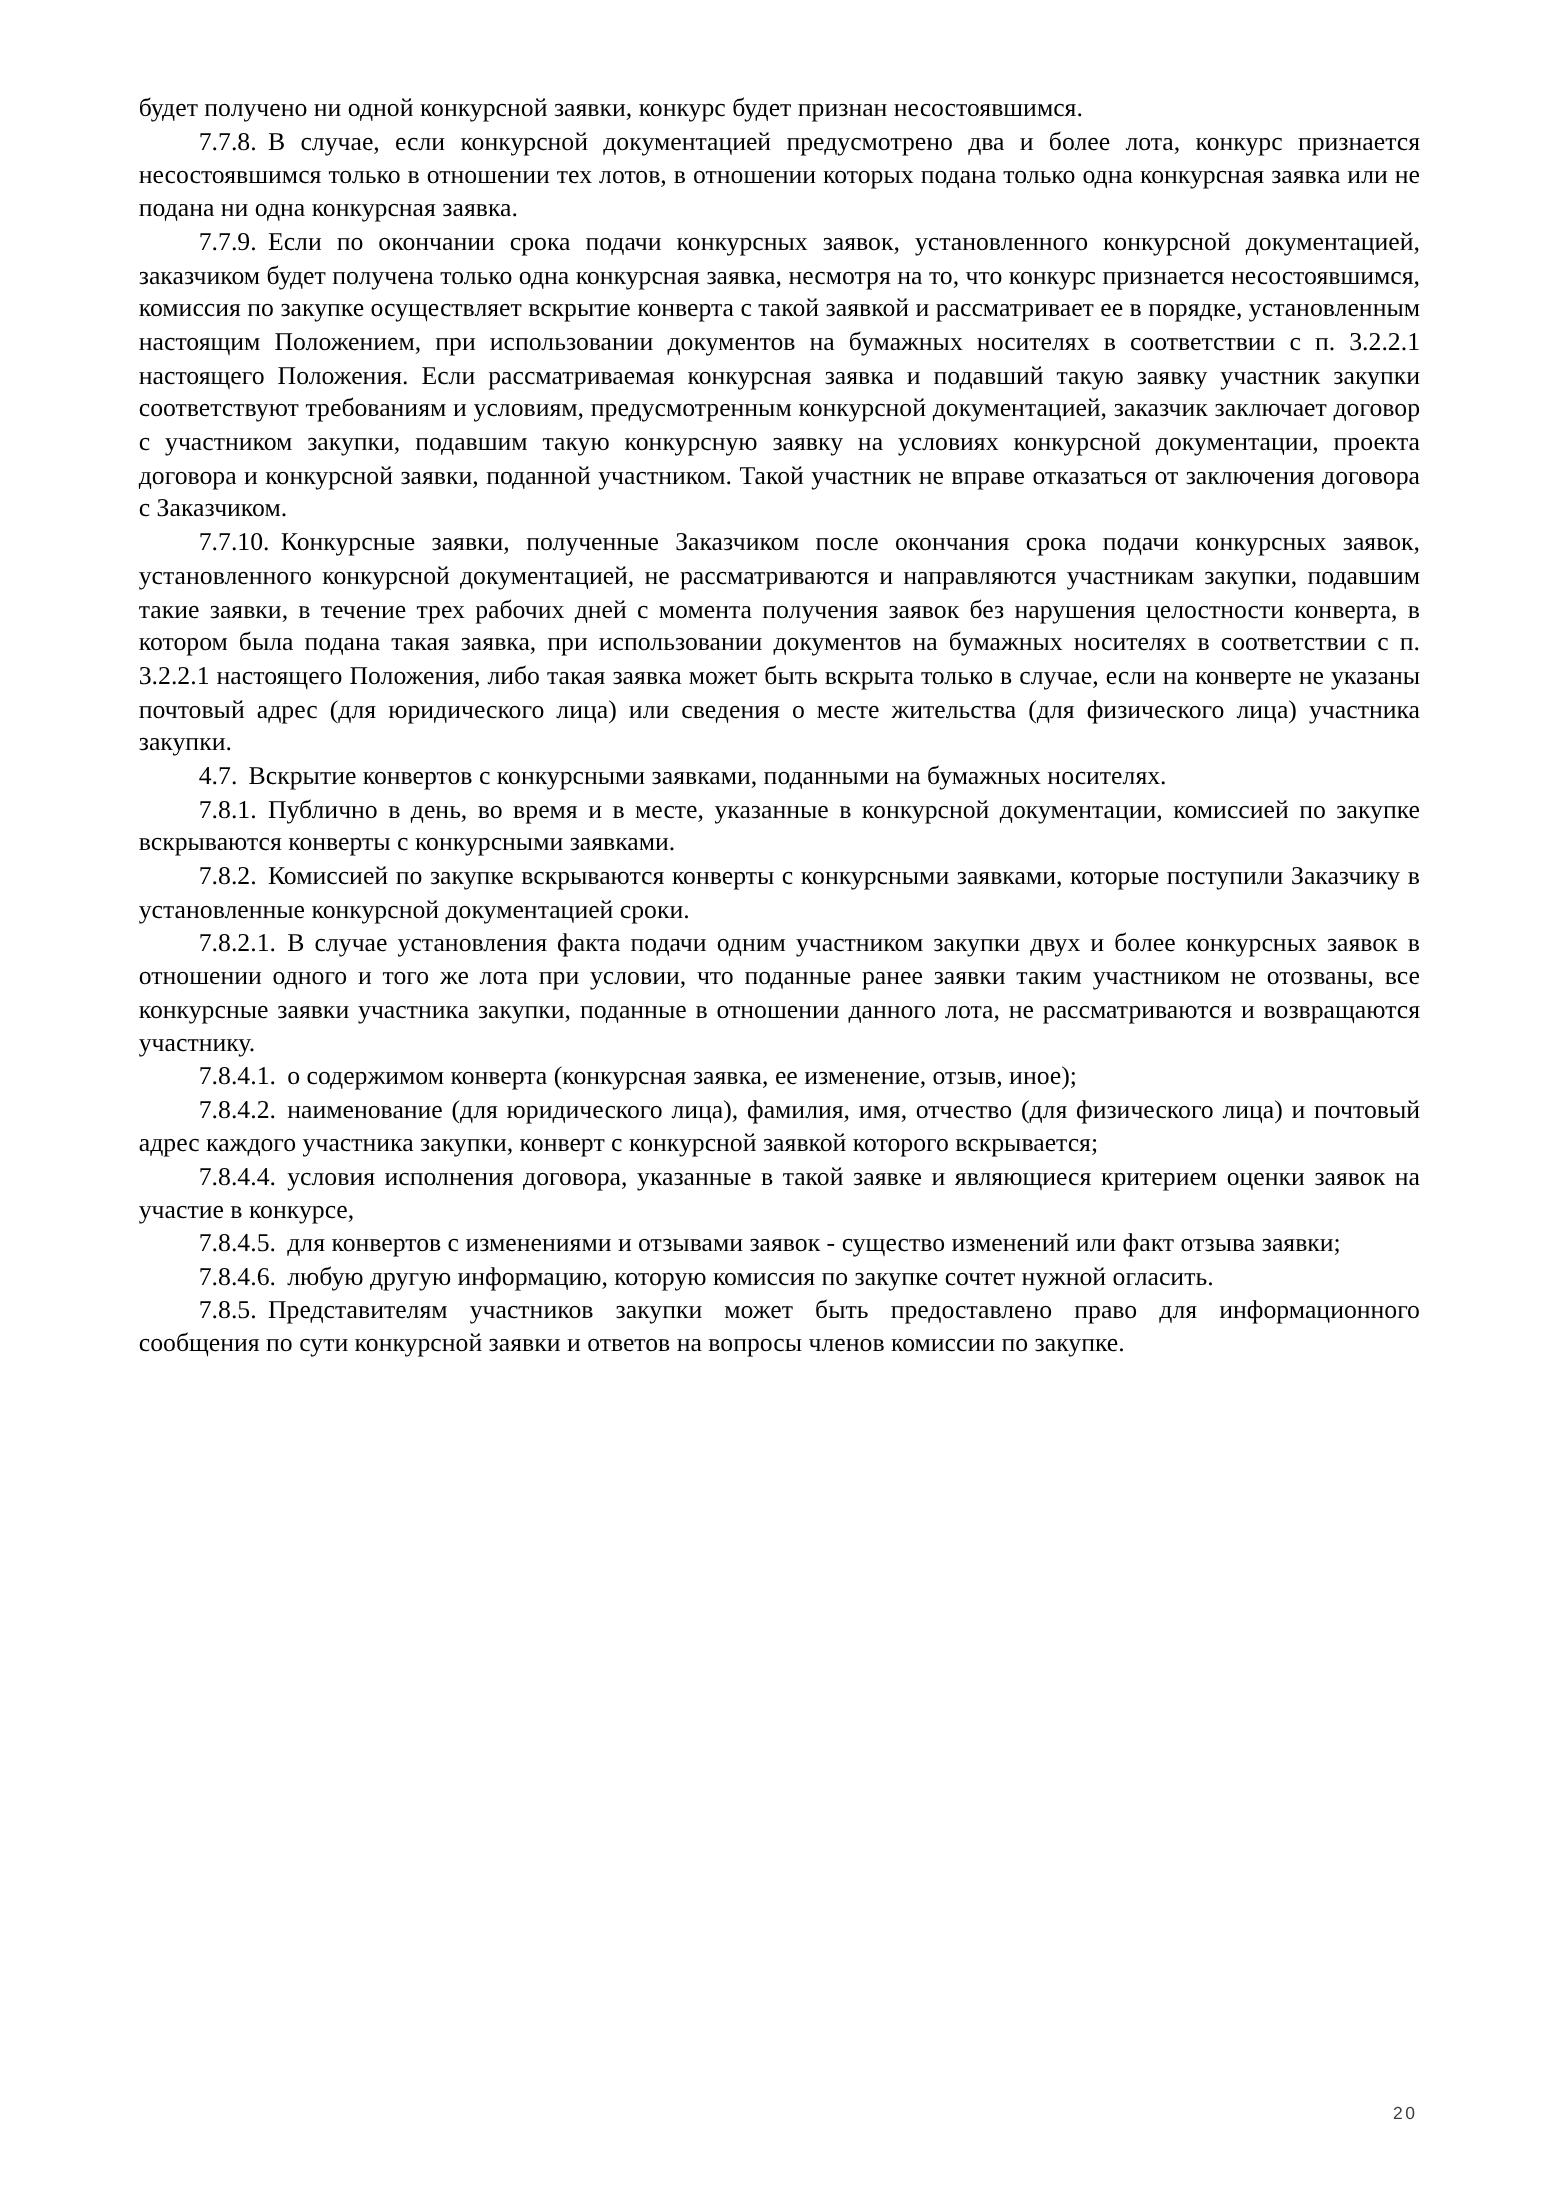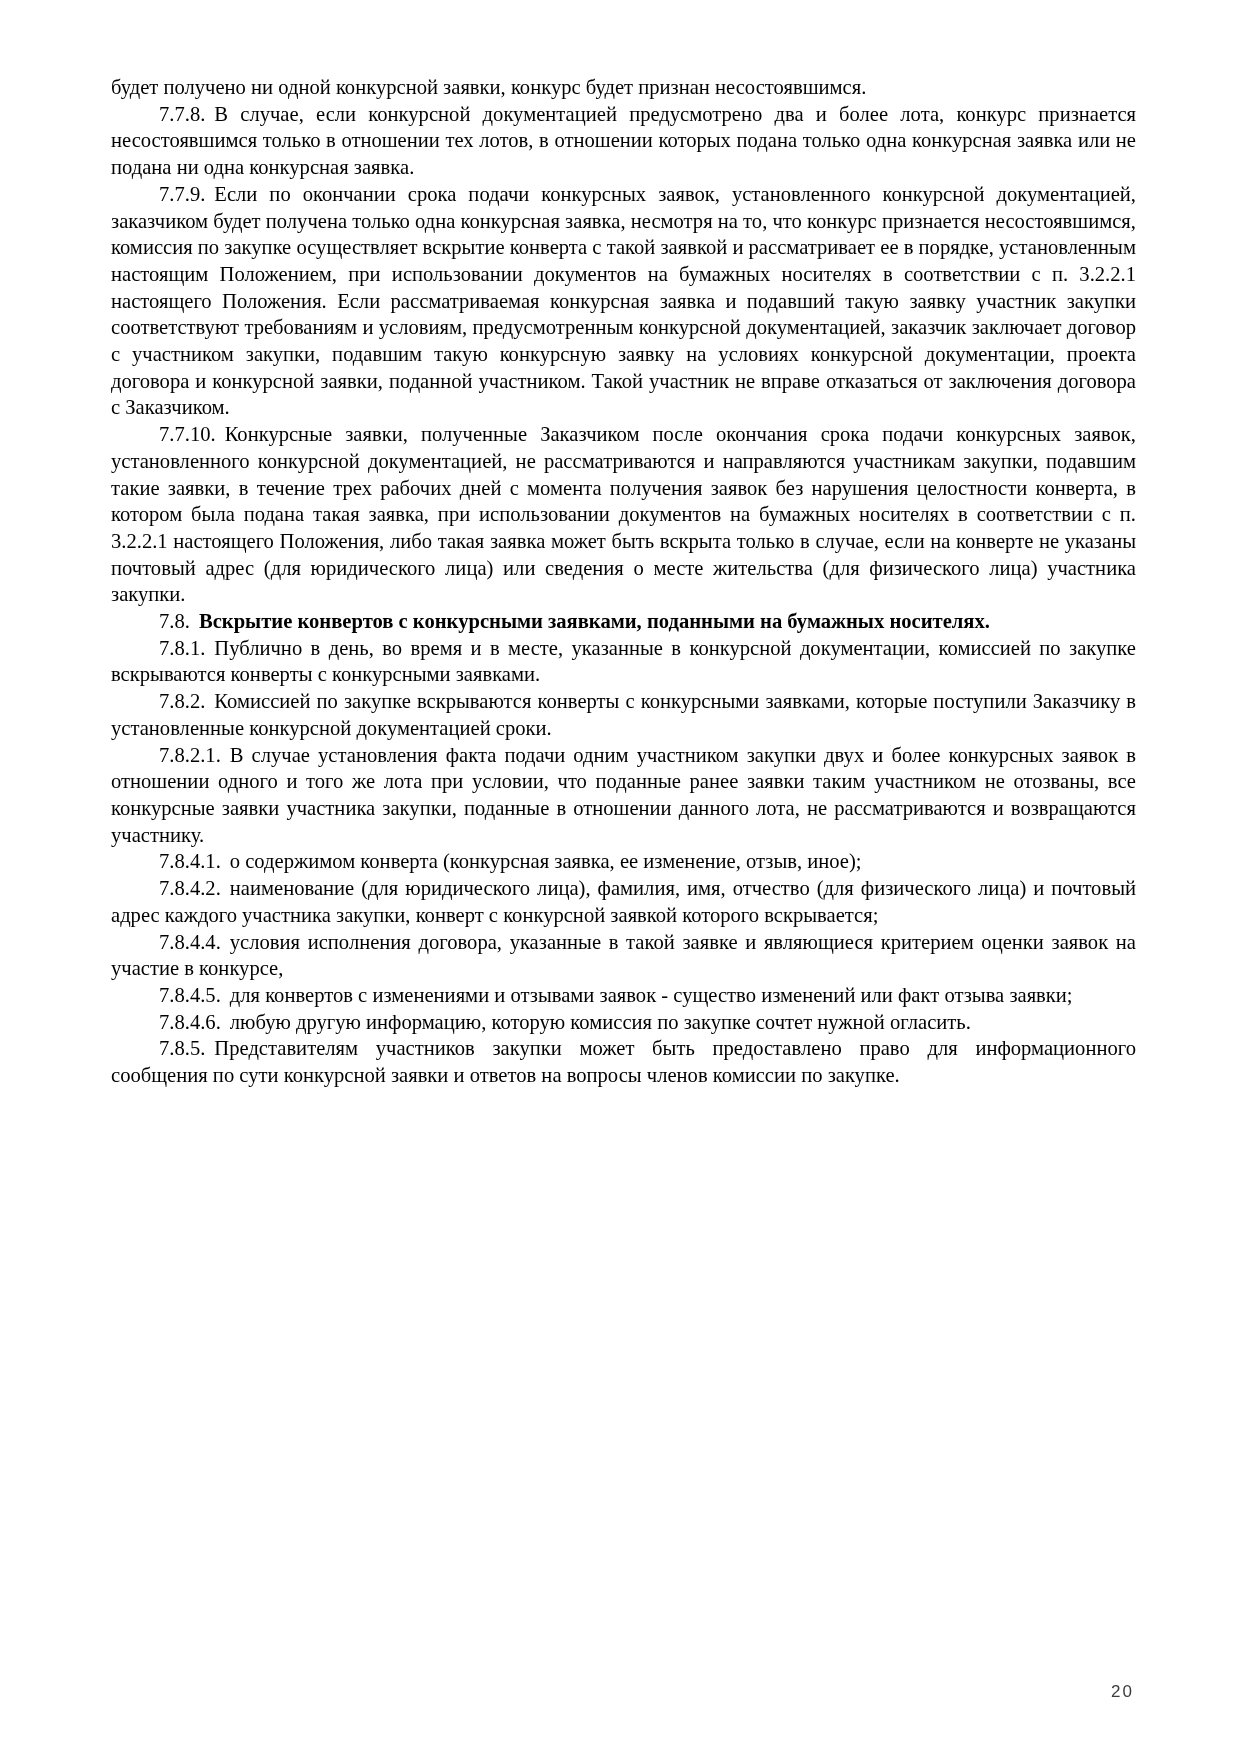--- a/index.html
+++ b/index.html
@@ -34,42 +34,42 @@
     padding: 0;
     text-indent: 48px;
   }
   .para.no-indent {
     text-indent: 0;
   }
   .num {
     padding-right: 9px;
   }
   .bold {
-    font-weight: bold;
+    font-weight: normal;
   }
   .page-number {
     position: absolute;
     top: 1682px;
     right: 107px;
     font-family: "Liberation Sans", "DejaVu Sans", sans-serif;
-    font-size: 17px;
+    font-size: 14px;
     letter-spacing: 2px;
     color: #3c3c3c;
   }
 </style>
 </head>
 <body>
 
 <div class="page">
   <div class="content" id="doc-body">
       <p class="para no-indent"><span>будет получено ни одной конкурсной заявки, конкурс будет признан несостоявшимся.</span></p>
       <p class="para"><span class="num">7.7.8.</span><span>В случае, если конкурсной документацией предусмотрено два и более лота, конкурс признается несостоявшимся только в отношении тех лотов, в отношении которых подана только одна конкурсная заявка или не подана ни одна конкурсная заявка.</span></p>
       <p class="para"><span class="num">7.7.9.</span><span>Если по окончании срока подачи конкурсных заявок, установленного конкурсной документацией, заказчиком будет получена только одна конкурсная заявка, несмотря на то, что конкурс признается несостоявшимся, комиссия по закупке осуществляет вскрытие конверта с такой заявкой и рассматривает ее в порядке, установленным настоящим Положением, при использовании документов на бумажных носителях в соответствии с п. 3.2.2.1 настоящего Положения. Если рассматриваемая конкурсная заявка и подавший такую заявку участник закупки соответствуют требованиям и условиям, предусмотренным конкурсной документацией, заказчик заключает договор с участником закупки, подавшим такую конкурсную заявку на условиях конкурсной документации, проекта договора и конкурсной заявки, поданной участником. Такой участник не вправе отказаться от заключения договора с Заказчиком.</span></p>
       <p class="para"><span class="num">7.7.10.</span><span>Конкурсные заявки, полученные Заказчиком после окончания срока подачи конкурсных заявок, установленного конкурсной документацией, не рассматриваются и направляются участникам закупки, подавшим такие заявки, в течение трех рабочих дней с момента получения заявок без нарушения целостности конверта, в котором была подана такая заявка, при использовании документов на бумажных носителях в соответствии с п. 3.2.2.1 настоящего Положения, либо такая заявка может быть вскрыта только в случае, если на конверте не указаны почтовый адрес (для юридического лица) или сведения о месте жительства (для физического лица) участника закупки.</span></p>
-      <p class="para"><span class="num">7.8.</span><span class="bold">Вскрытие конвертов с конкурсными заявками, поданными на бумажных носителях.</span></p>
+      <p class="para"><span class="num">4.7.</span><span class="bold">Вскрытие конвертов с конкурсными заявками, поданными на бумажных носителях.</span></p>
       <p class="para"><span class="num">7.8.1.</span><span>Публично в день, во время и в месте, указанные в конкурсной документации, комиссией по закупке вскрываются конверты с конкурсными заявками.</span></p>
       <p class="para"><span class="num">7.8.2.</span><span>Комиссией по закупке вскрываются конверты с конкурсными заявками, которые поступили Заказчику в установленные конкурсной документацией сроки.</span></p>
       <p class="para"><span class="num">7.8.2.1.</span><span>В случае установления факта подачи одним участником закупки двух и более конкурсных заявок в отношении одного и того же лота при условии, что поданные ранее заявки таким участником не отозваны, все конкурсные заявки участника закупки, поданные в отношении данного лота, не рассматриваются и возвращаются участнику.</span></p>
       <p class="para"><span class="num">7.8.4.1.</span><span>о содержимом конверта (конкурсная заявка, ее изменение, отзыв, иное);</span></p>
       <p class="para"><span class="num">7.8.4.2.</span><span>наименование (для юридического лица), фамилия, имя, отчество (для физического лица) и почтовый адрес каждого участника закупки, конверт с конкурсной заявкой которого вскрывается;</span></p>
       <p class="para"><span class="num">7.8.4.4.</span><span>условия исполнения договора, указанные в такой заявке и являющиеся критерием оценки заявок на участие в конкурсе,</span></p>
       <p class="para"><span class="num">7.8.4.5.</span><span>для конвертов с изменениями и отзывами заявок - существо изменений или факт отзыва заявки;</span></p>
       <p class="para"><span class="num">7.8.4.6.</span><span>любую другую информацию, которую комиссия по закупке сочтет нужной огласить.</span></p>
       <p class="para"><span class="num">7.8.5.</span><span>Представителям участников закупки может быть предоставлено право для информационного сообщения по сути конкурсной заявки и ответов на вопросы членов комиссии по закупке.</span></p>
     </div>

